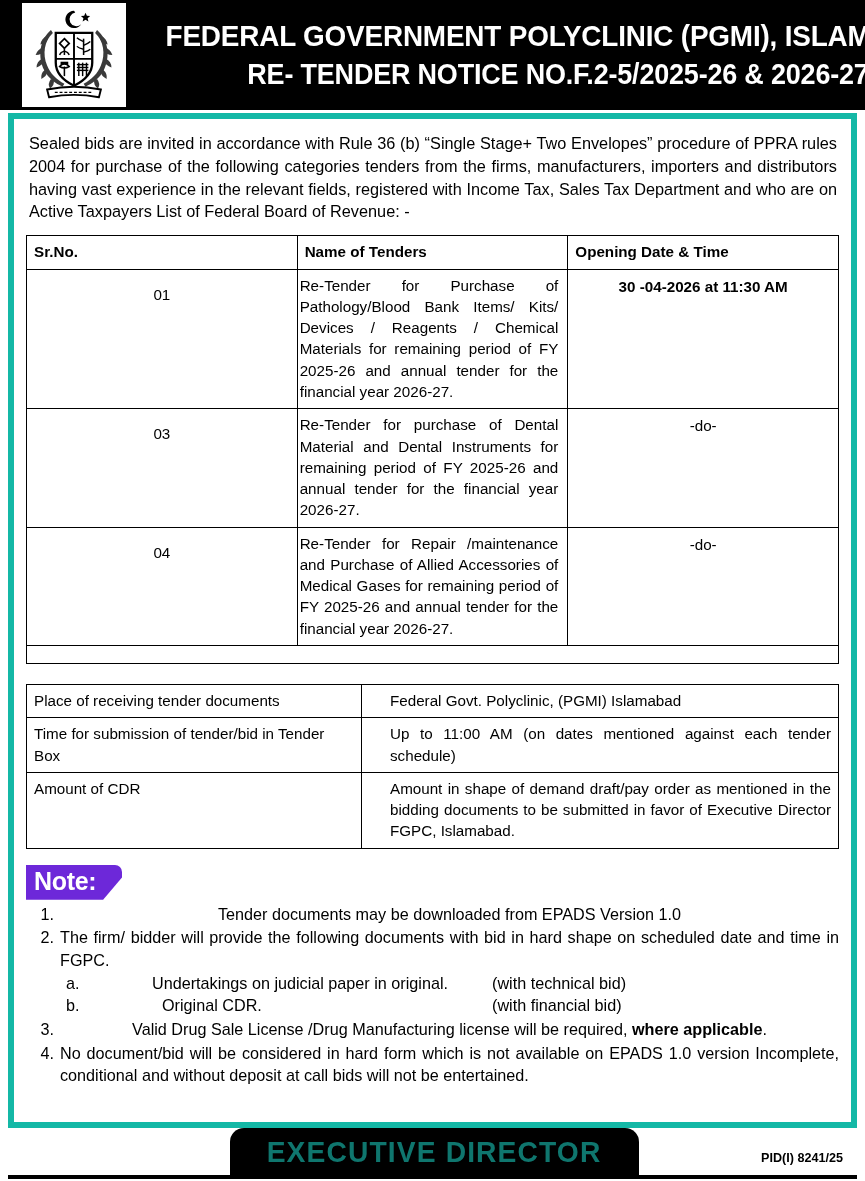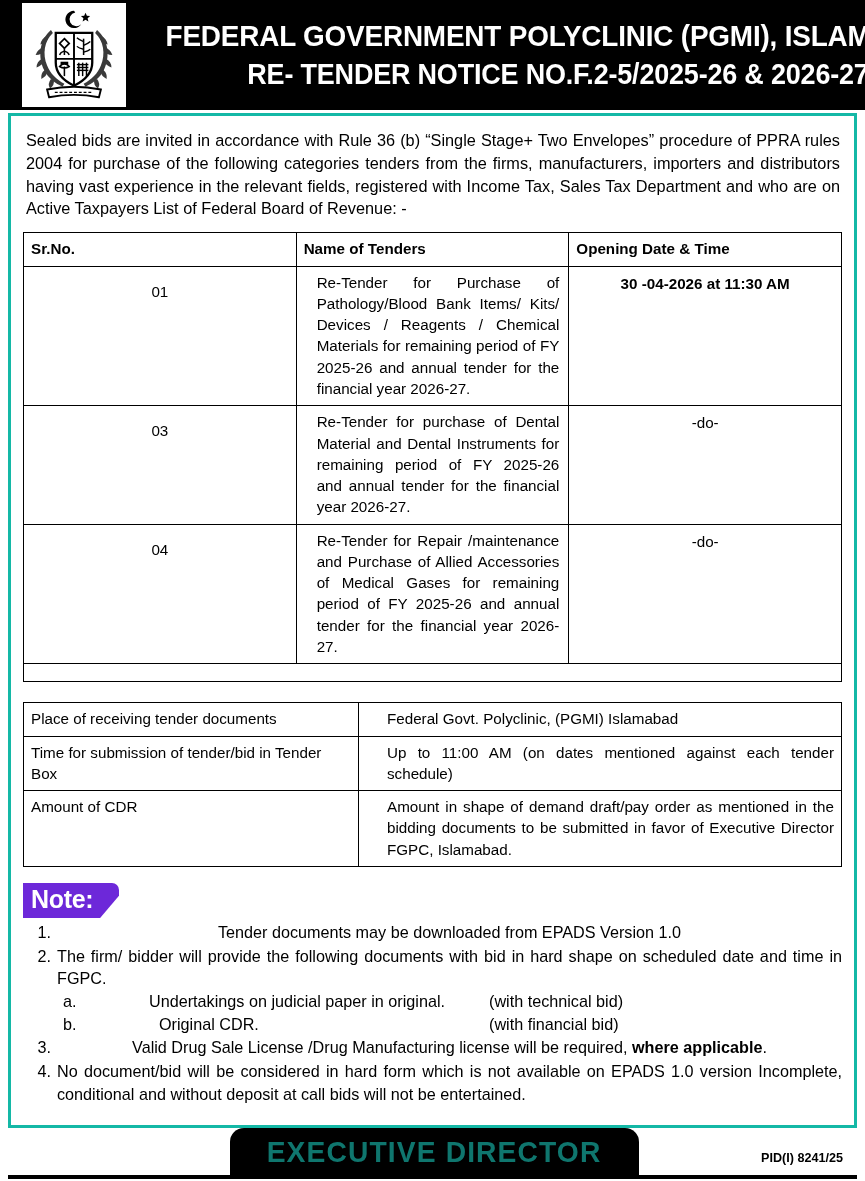--- a/index.html
+++ b/index.html
@@ -65,21 +65,21 @@
   .header-titles .line1 { font-size: 30px; }
   .header-titles .line2 { font-size: 29px; margin-top: 3px; }
 
   
   .body-frame {
     position: absolute;
     left: 8px;
     top: 113px;
     width: 849px;
     height: 1015px;
-    border: 3px solid #14b8a6;
+    border: 6px solid #14b8a6;
     background: #fff;
     padding: 10px 12px 0 12px;
   }
 
   .intro {
     font-size: 16.3px;
     line-height: 1.40;
     text-align: justify;
     margin: 3px 2px 12px 3px;
   }
@@ -108,21 +108,21 @@
   }
   .tenders td.sr {
     text-align: center;
     width: 62px;
     vertical-align: top;
     padding-top: 14px;
   }
   .tenders td.nm {
     text-align: justify;
     text-justify: inter-word;
-    padding-left: 20px;
+    padding-left: 2px;
     padding-right: 9px;
   }
   .tenders td.dt {
     text-align: center;
     width: 204px;
     vertical-align: top;
     padding-top: 6px;
   }
   .tenders td.dt.bold { font-weight: bold; }
   .tenders .sp-row td { height: 18px; border-left: 1.5px solid #000;

